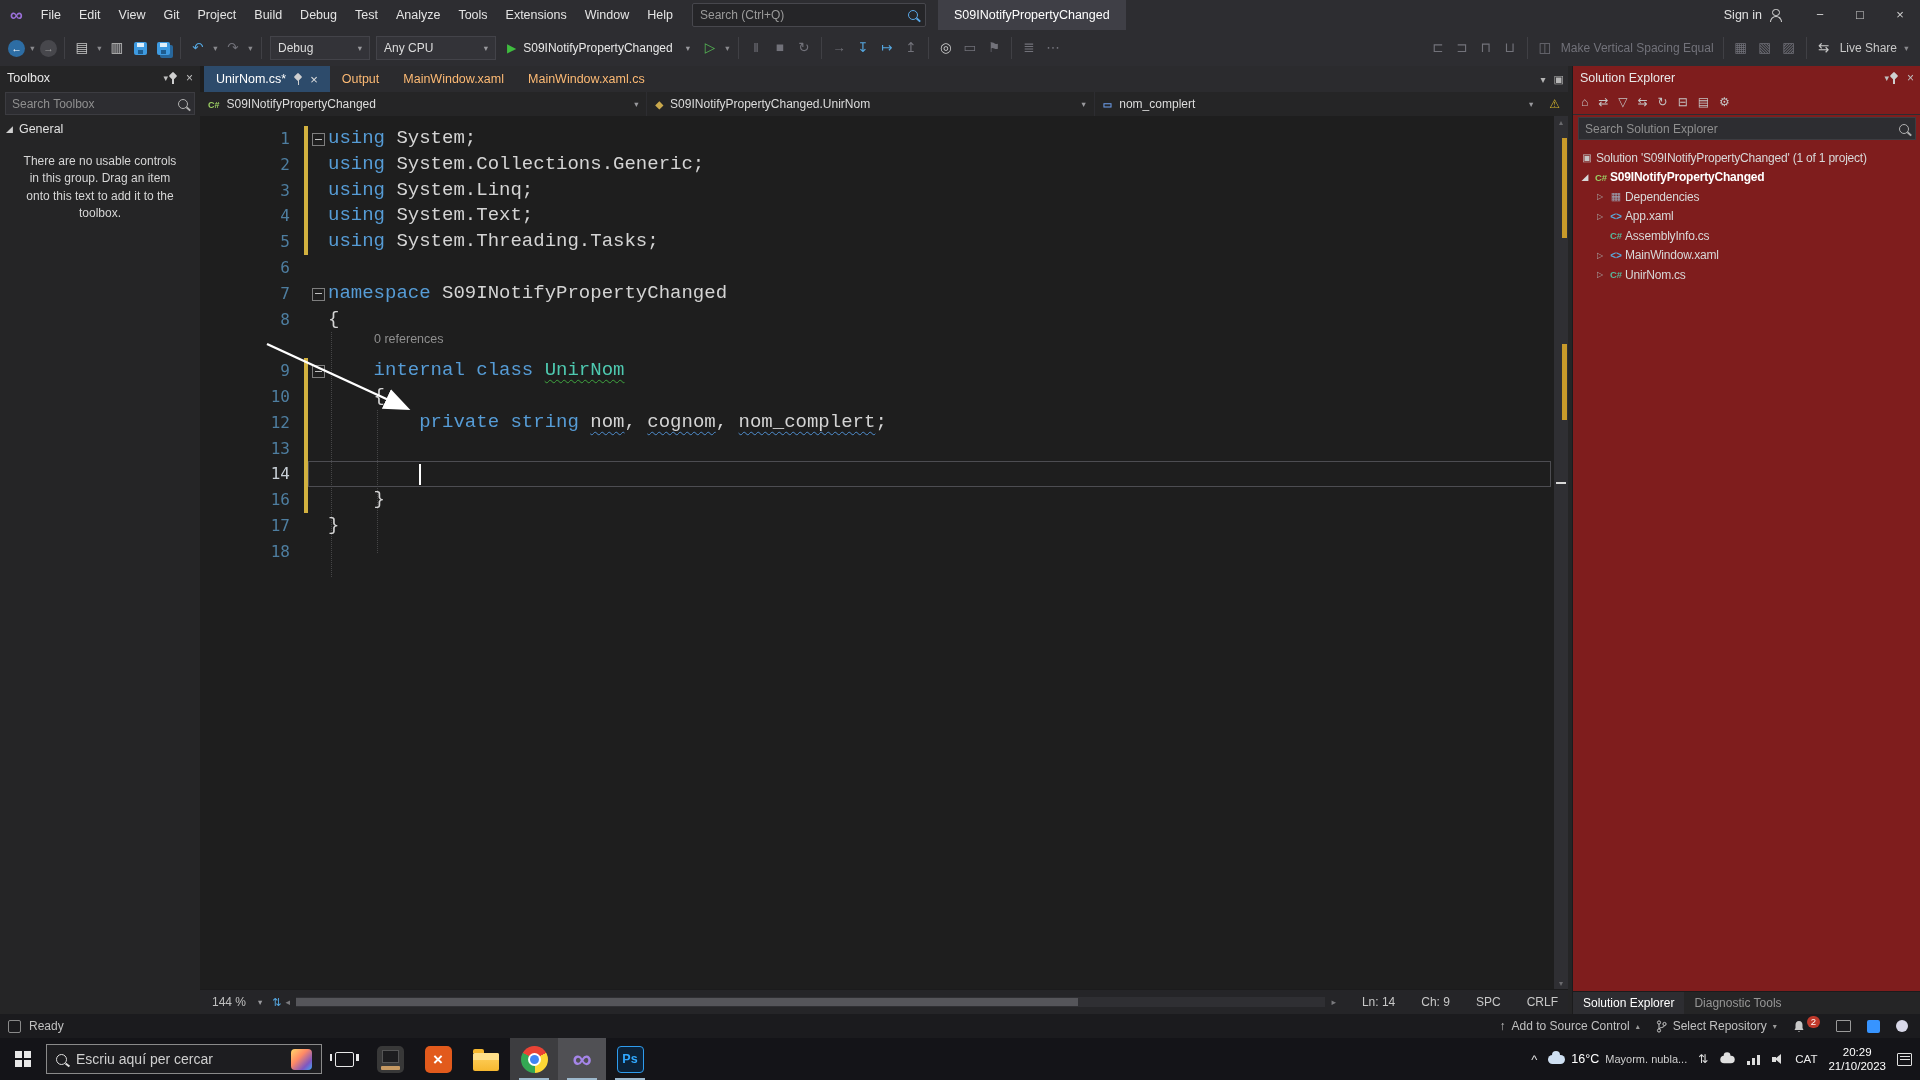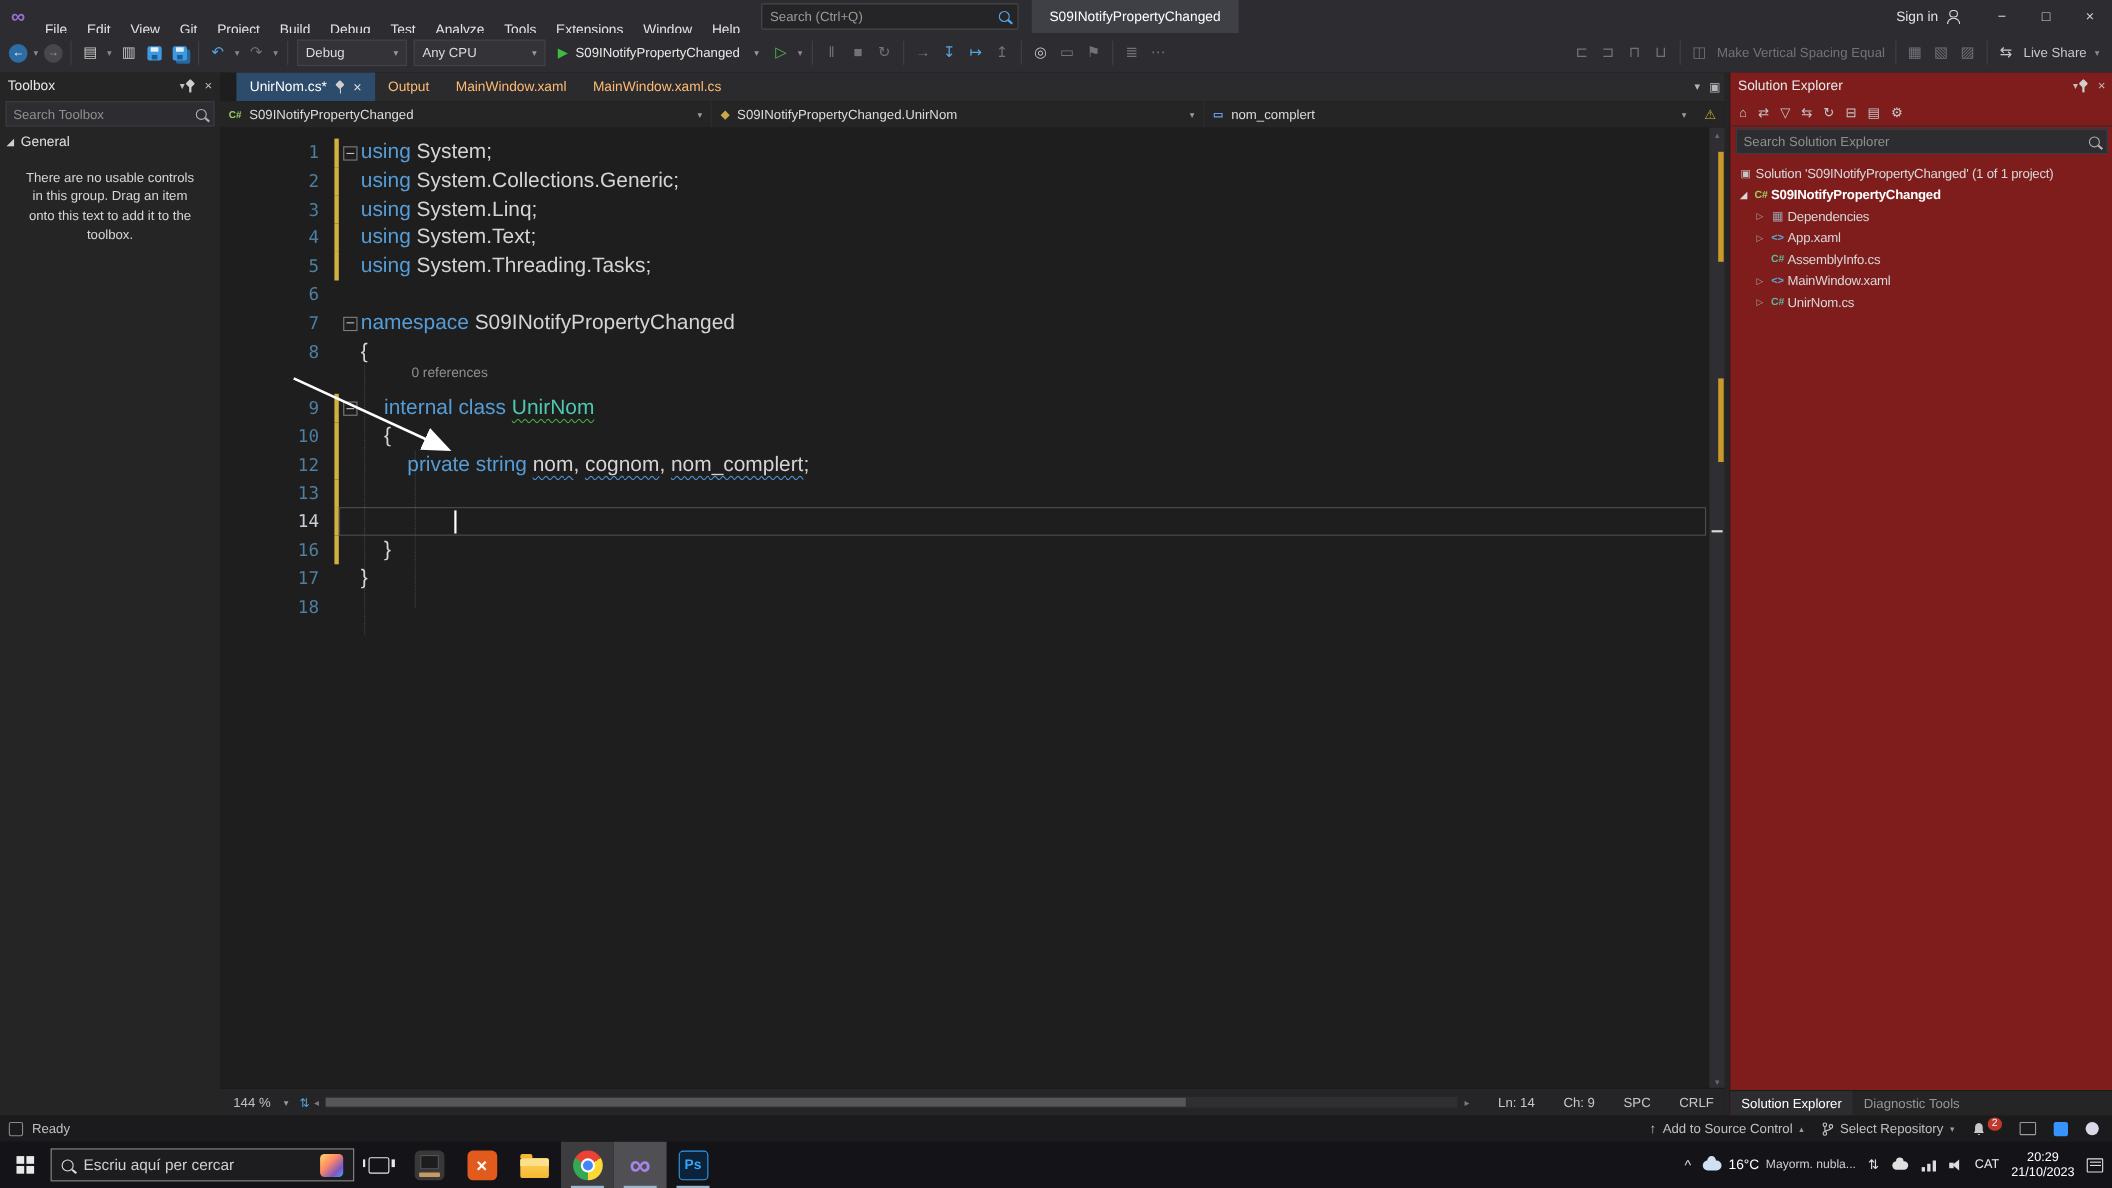--- a/index.html
+++ b/index.html
@@ -2,21 +2,21 @@
 <html><head>
 <meta charset="utf-8">
 <style>
   html,body{margin:0;padding:0;background:#1e1e1e}
   body{width:1920px;height:1080px;overflow:hidden;position:relative;
        font-family:"Liberation Sans",sans-serif;color:#cccccc;font-size:13px}
   
   #menubar{position:absolute;left:0;top:0;right:0;height:30px;background:#2d2d31;display:flex;align-items:center;border-bottom:1px solid #222226}
   #vs-logo{font-size:18px;font-weight:bold;color:#9a70d8;padding:0 9px 0 10px}
   #menu-items{display:flex;height:100%}
-  .menu-item{padding:12px 9px;line-height:30px;font-size:12.5px;color:#e4e4e4;cursor:default}
+  .menu-item{padding:0 9px;line-height:30px;font-size:12.5px;color:#e4e4e4;cursor:default}
   #title-search{position:absolute;left:692px;top:3px;width:218px;height:22px;background:#252528;border:1px solid #47474d;border-radius:2px;display:flex;align-items:center;justify-content:space-between;padding:0 7px}
   .qs-text{color:#9b9b9b;font-size:12px}
   #title-chip{position:absolute;left:938px;top:0;height:30px;line-height:30px;padding:0 16px;background:#3f3f46;color:#ffffff;font-size:12.5px}
   #signin{position:absolute;right:132px;top:0;height:30px;display:flex;align-items:center;gap:7px;font-size:12.5px;color:#e0e0e0;padding:0 6px}
   #winbtns{position:absolute;right:0;top:0;height:30px;display:flex}
   .winbtn{width:40px;height:30px;text-align:center;line-height:30px;color:#d0d0d0;font-size:13px}
   
   .mag{width:8px;height:8px;border:1.6px solid #59a8e8;border-radius:50%;position:relative;display:inline-block}
   .mag::after{content:"";position:absolute;width:5px;height:1.6px;background:#59a8e8;right:-4px;bottom:-2px;transform:rotate(42deg)}
   .mag.gray, .mag.gray::after{border-color:#b0b0b0;background-color:transparent}
@@ -52,21 +52,21 @@
   .panel-head{height:24px;display:flex;align-items:center;padding:0 7px;color:#e8e8e8;font-size:12.5px}
   .panel-head .spacer{flex:1}
   .ph-ic{color:#c0c0c0;font-size:9px;margin-left:8px}
   .ph-x{color:#c0c0c0;font-size:12px;margin-left:8px}
   .search-box{height:21px;margin:2px 5px 4px 5px;background:#2d2d31;border:1px solid #3c3c41;display:flex;align-items:center;justify-content:space-between;padding:0 6px;font-size:12px;color:#8f8f8f}
   .tb-group{height:20px;display:flex;align-items:center;gap:6px;padding:0 6px;font-size:12.5px;color:#e0e0e0}
   .tb-group .tri{font-size:9px;color:#d0d0d0}
   #toolbox-msg{margin-top:14px;padding:0 18px;text-align:center;font-size:12px;color:#d6d6d6;line-height:1.45}
   
   #editor{position:absolute;left:200px;top:66px;width:1368px;height:948px;background:#1e1e1e}
-  #etabs{position:absolute;left:15px;top:0;right:0;height:26px;background:#2b2b2e;display:flex;align-items:flex-end}
+  #etabs{position:absolute;left:4px;top:0;right:0;height:26px;background:#2b2b2e;display:flex;align-items:flex-end}
   .etab{height:26px;display:flex;align-items:center;gap:7px;padding:0 12px;font-size:12.5px;color:#fdba74}
   .etab.active{background:#2d4b6b;color:#ffffff}
   .tab-close{font-size:13px;color:#e0e0e0}
   #etabs-right{position:absolute;right:4px;top:0;height:26px;display:flex;align-items:center;gap:8px;color:#b5b5b5;font-size:10px}
   #breadcrumb{position:absolute;left:0;top:26px;right:0;height:24px;background:#252526;border-bottom:1px solid #1b1b1c;display:flex;align-items:center}
   .bc-seg{flex:1;height:100%;display:flex;align-items:center;gap:7px;padding:0 8px;border-right:1px solid #2d2d31;font-size:12px;color:#dcdcdc}
   .bc-seg .spacer{flex:1}
   .bc-caret{color:#9a9a9e;font-size:8.5px}
   .bc-ic{font-size:10px;font-weight:bold}
   .bc-ic.project::before{content:"C#";color:#9CCE63;font-size:9px}
@@ -77,21 +77,21 @@
   #code-area{position:absolute;left:0;top:50px;right:14px;bottom:24px;overflow:hidden;background:#1e1e1e}
   #code-rows{position:absolute;inset:0;padding-top:10px}
   .crow{display:flex;height:25.8px;line-height:25.8px;position:relative}
   .cnum{flex:0 0 104px;text-align:right;padding-right:14px;box-sizing:border-box;font-family:"DejaVu Sans Mono",monospace;font-size:16px;color:#4e7ea0}
   .crow.current .cnum{color:#c8cfd6}
   .cmod{flex:0 0 4px}
   .cmod.on{background:#d2b13f}
   .cfold{flex:0 0 20px;position:relative}
   .foldbox{width:11px;height:11px;margin:7px auto 0;border:1px solid #7e7e7e;background:#1e1e1e;position:relative}
   .foldbox::after{content:"";position:absolute;left:2px;right:2px;top:4.5px;height:1px;background:#c0c0c0}
-  .ctxt{flex:1;white-space:pre;font-family:Liberation Sans, sans-serif;font-size:19px;position:relative}
+  .ctxt{flex:1;white-space:pre;font-family:Liberation Mono, monospace;font-size:19px;position:relative}
   .tk-kw{color:#569cd6}
   .tk-pl{color:#d4d4d4}
   .tk-cls{color:#4ec9b0;text-decoration:underline wavy #3fa63f 1px;text-underline-offset:4px}
   .tk-fld{color:#d4d4d4;text-decoration:underline wavy #4f8fd0 1px;text-underline-offset:4px}
   .crow.current::after{content:"";position:absolute;left:108px;right:3px;top:0;bottom:0;border:1px solid #4d4d52;pointer-events:none}
   .cursor{position:absolute;left:8ch;top:2.5px;width:2px;height:21px;background:#ffffff}
   .codelens-row{height:25.8px;display:flex;align-items:flex-start}
   .cl-text{padding-left:174px;font-family:"Liberation Sans",sans-serif;font-size:12.5px;color:#8f8f8f}
   .iguide{position:absolute;width:0;border-left:1px dotted #464647;pointer-events:none}
   #annot-arrow{position:absolute;inset:0;pointer-events:none}

